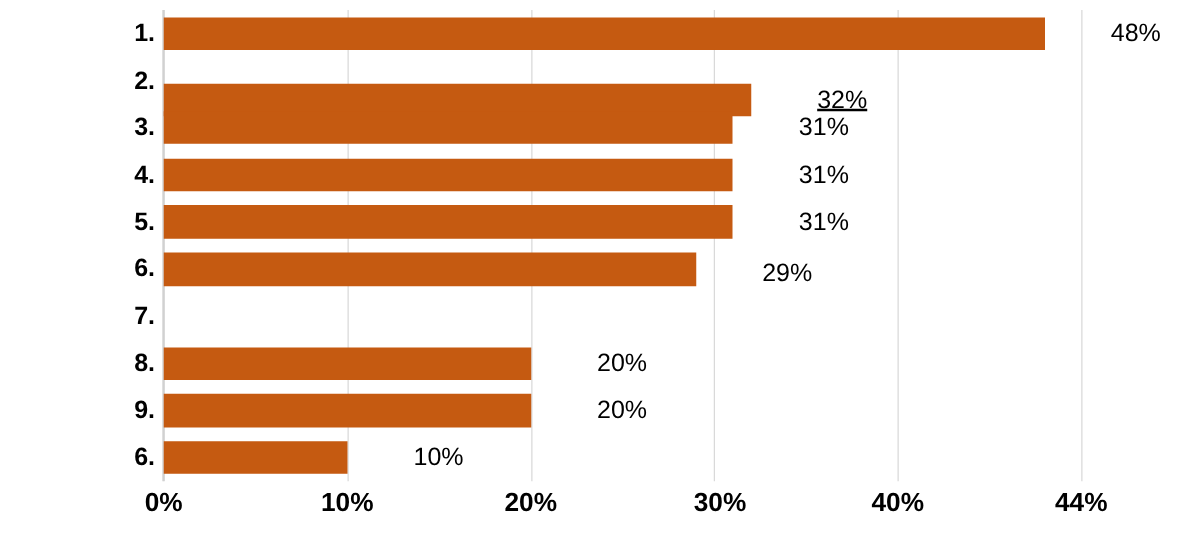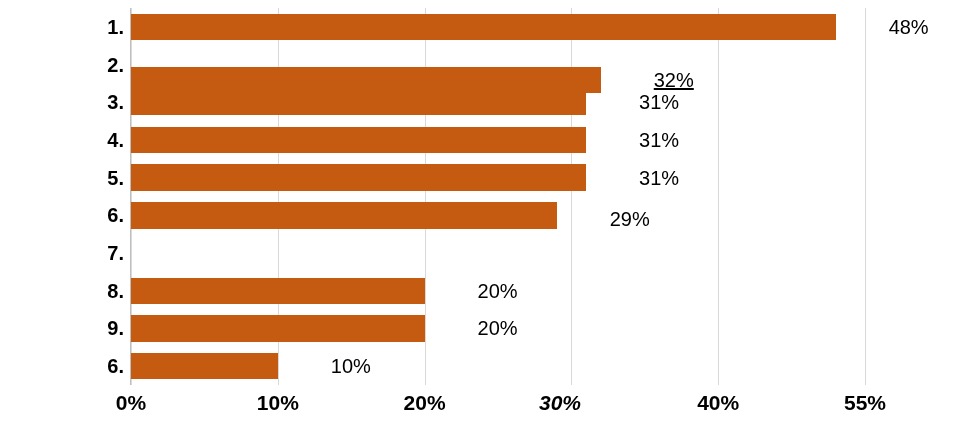--- a/index.html
+++ b/index.html
@@ -181,18 +181,18 @@
       <div class="cat-label" style="top: 235.05px;">7.</div>
       <div class="cat-label" style="top: 272.75px;">8.</div>
       <div class="cat-label" style="top: 310.45px;">9.</div>
       <div class="cat-label" style="top: 348.15px;">6.</div>
     </div>
 
   <div class="x-axis-labels" id="x-axis-labels">
       <div class="x-tick" style="left: 131px;">0%</div>
       <div class="x-tick" style="left: 277.8px;">10%</div>
       <div class="x-tick" style="left: 424.6px;">20%</div>
-      <div class="x-tick" style="left: 560px; font-style: italic;">30%</div>
+      <div class="x-tick" style="left: 576px;">30%</div>
       <div class="x-tick" style="left: 718.2px;">40%</div>
-      <div class="x-tick" style="left: 865px;">55%</div>
+      <div class="x-tick" style="left: 865px;">44%</div>
     </div>
 
 </div>
 
 </body></html>

